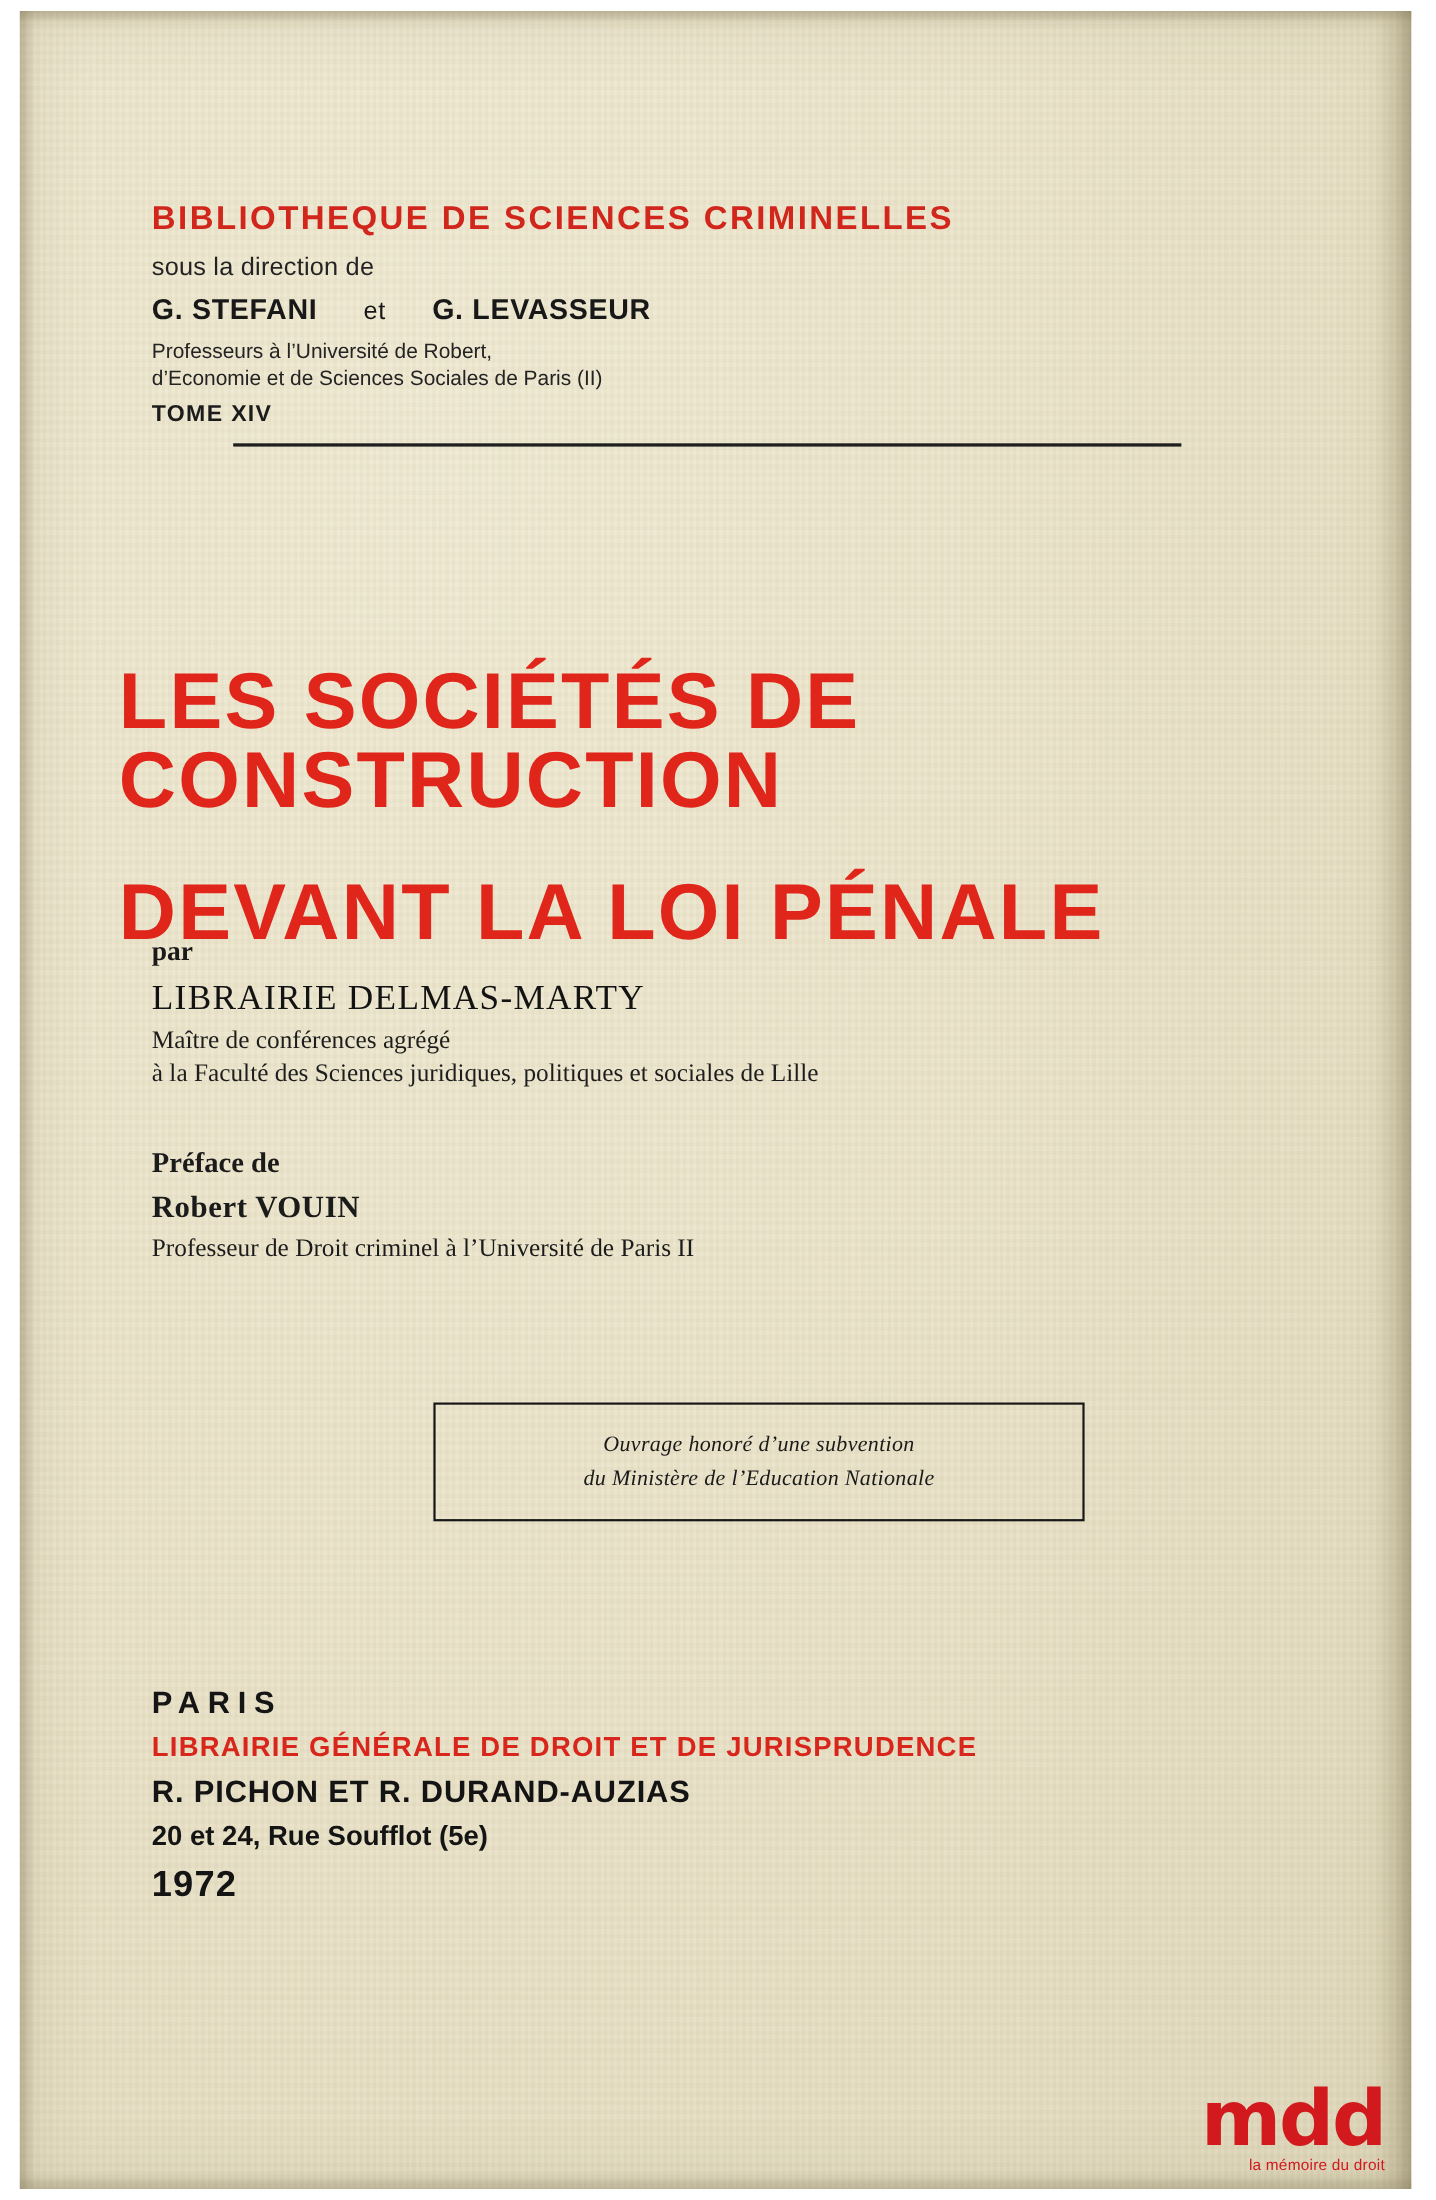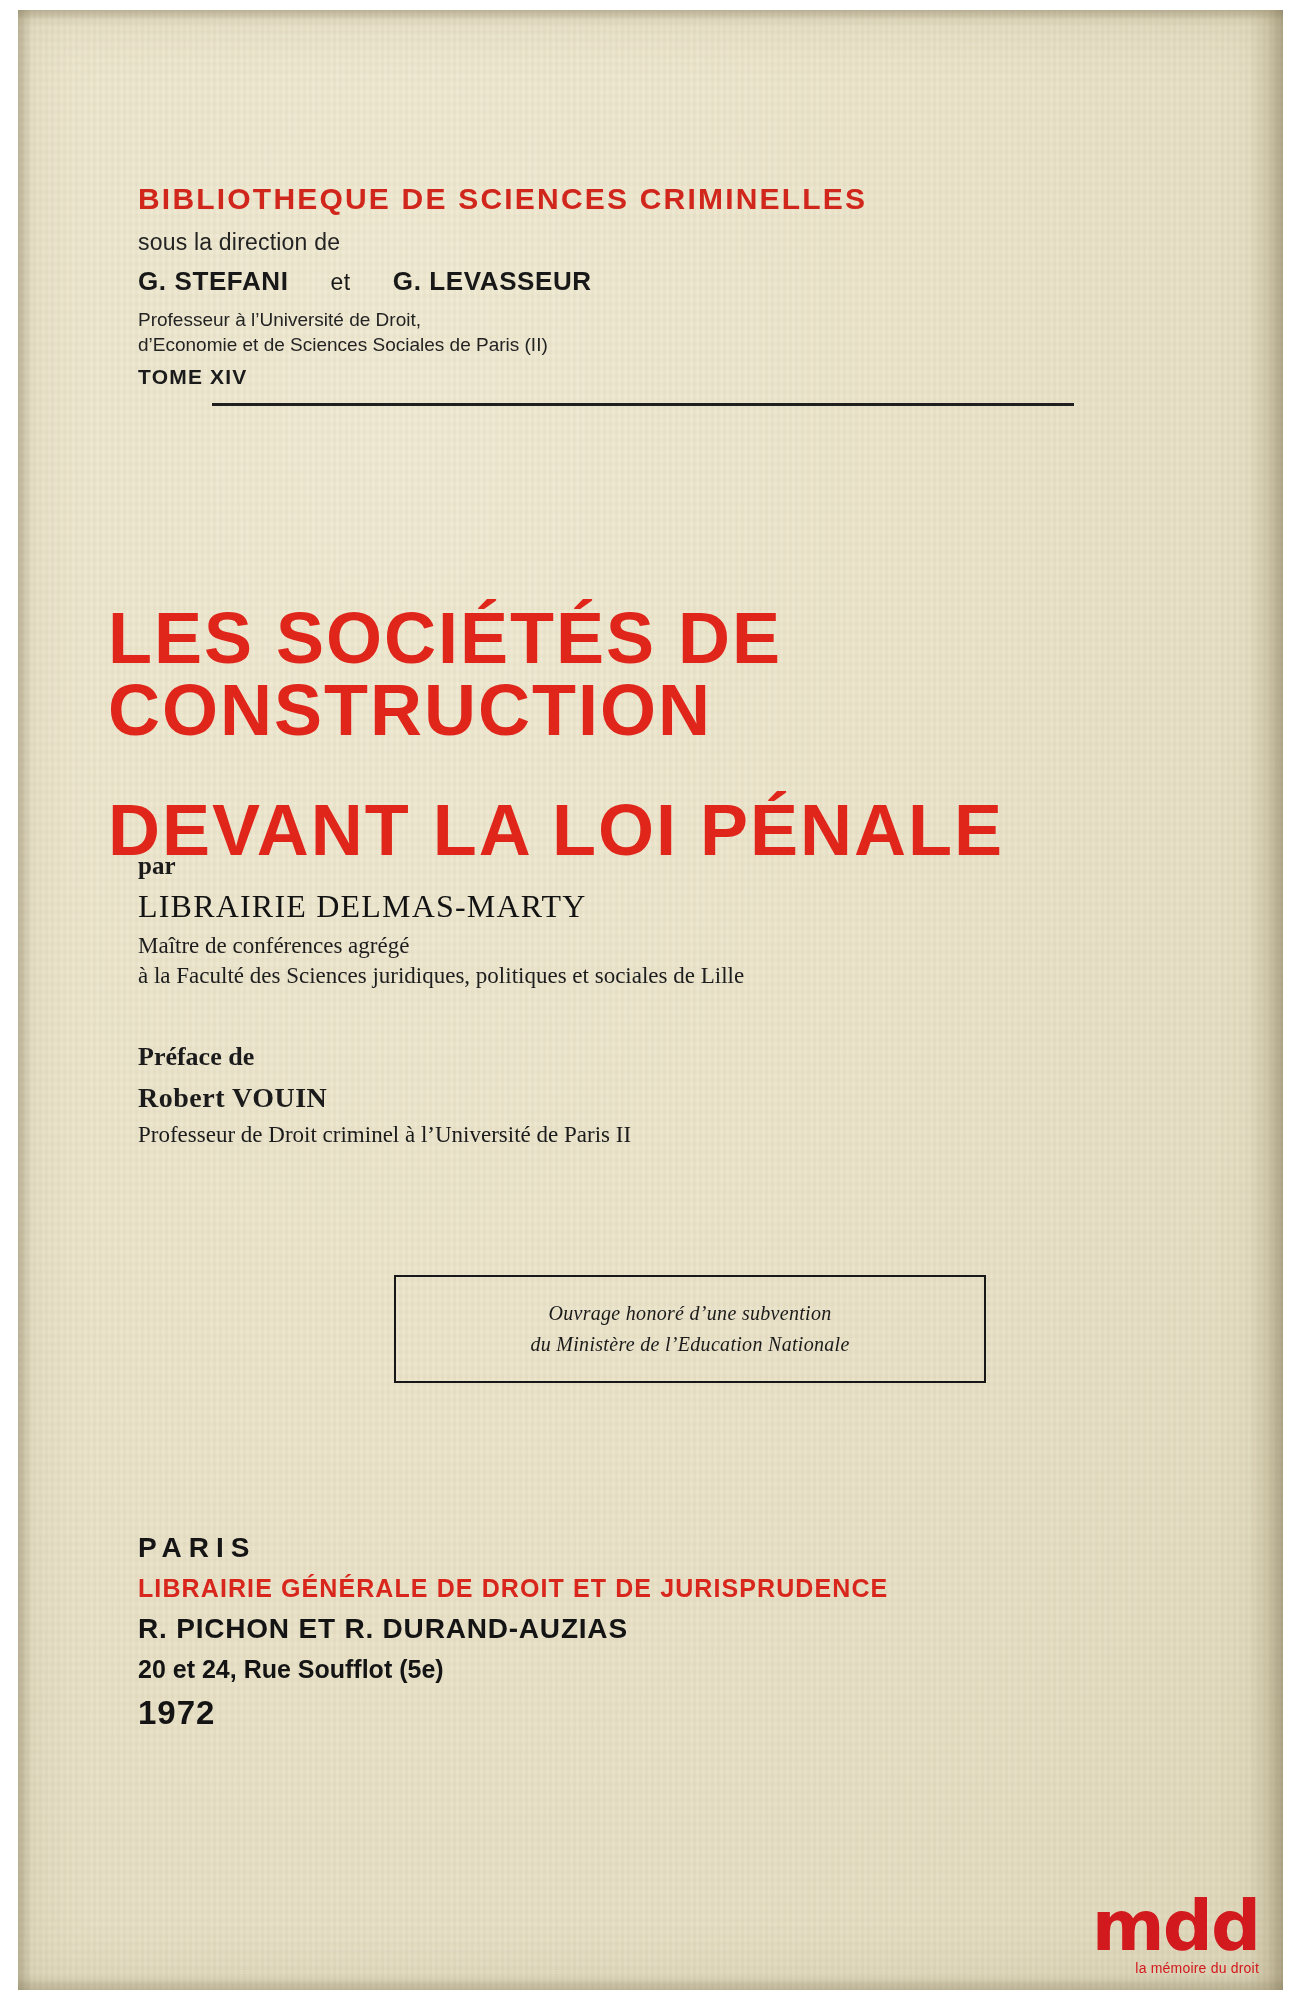--- a/index.html
+++ b/index.html
@@ -291,21 +291,21 @@
 
   <div class="content">
 
     <div class="collection">
       <div class="collection-title">BIBLIOTHEQUE DE SCIENCES CRIMINELLES</div>
       <div class="collection-sub">sous la direction de</div>
       <div class="directors">
         <span>G. STEFANI</span><span class="et">et</span><span>G. LEVASSEUR</span>
       </div>
       <div class="affiliation">
-        <div>Professeur à l’Université de Droit,</div>
+        <div>Professeurs à l’Université de Robert,</div>
         <div>d’Economie et de Sciences Sociales de Paris (II)</div>
       </div>
       <div class="tome">TOME XIV</div>
       <div class="rule"></div>
     </div>
 
     <div class="main-title">
       <span class="l1">LES SOCIÉTÉS DE CONSTRUCTION</span>
       <span class="l2">DEVANT LA LOI PÉNALE</span>
     </div>

